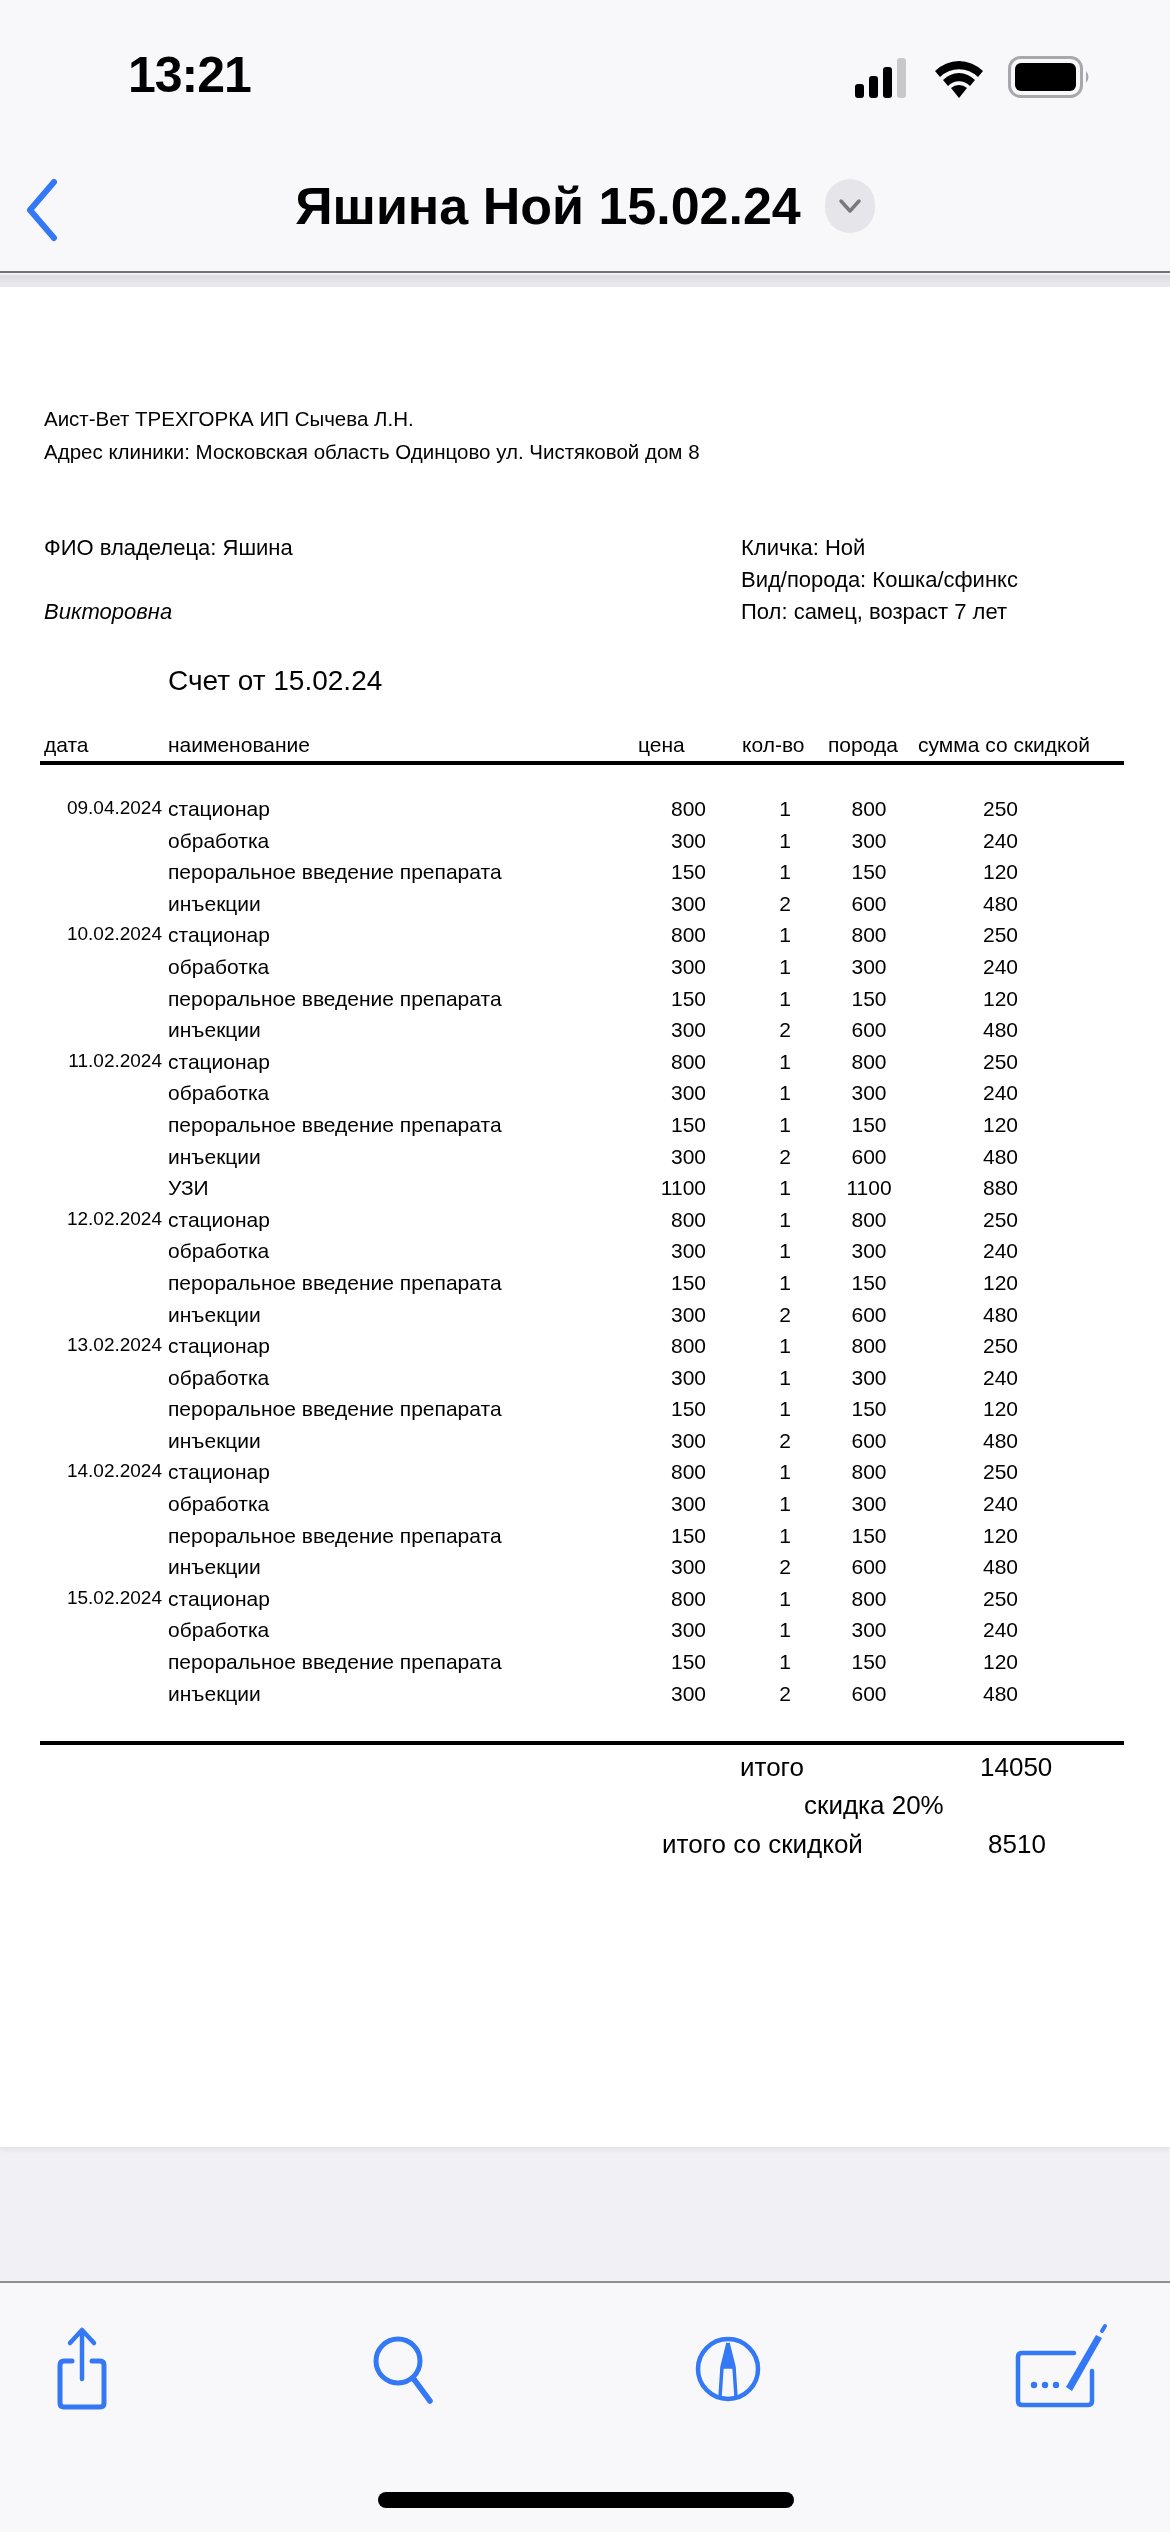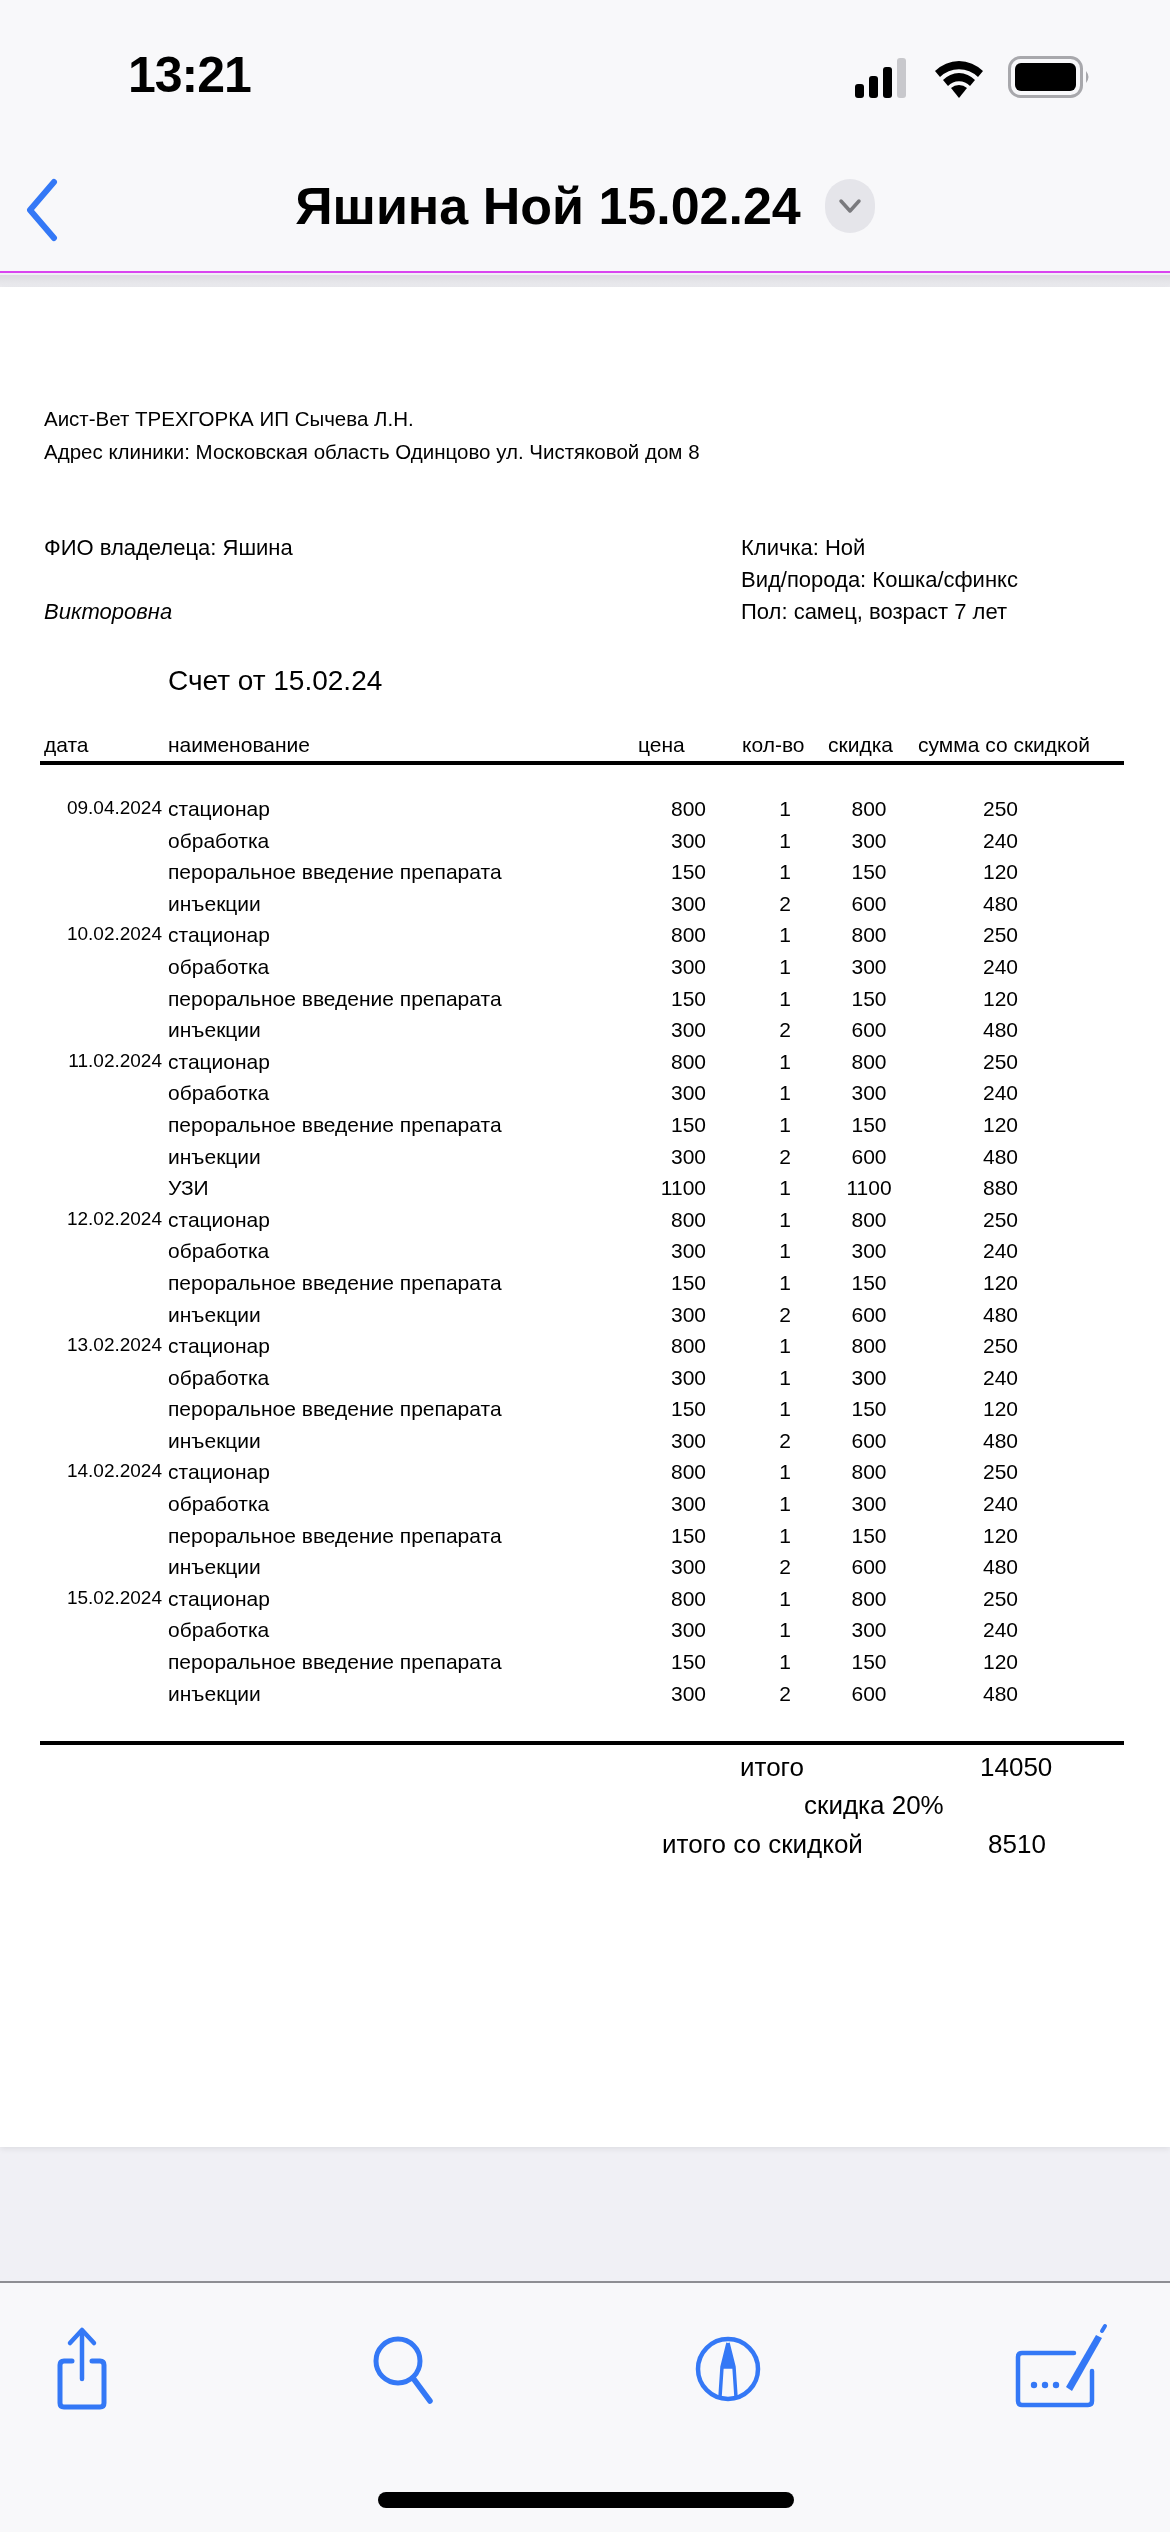--- a/index.html
+++ b/index.html
@@ -7,21 +7,21 @@
   body { position: relative; font-family: "Liberation Sans", sans-serif; color: #000; }
 
   
   .status-bar { position: absolute; left: 0; top: 0; width: 1170px; height: 150px; background: #f8f8fa; }
   .time { position: absolute; left: 128px; top: 46px; font-size: 50px; font-weight: 700; letter-spacing: -1px; font-family: "Liberation Sans", sans-serif; }
   .signal { position: absolute; left: 855px; top: 58px; width: 54px; height: 40px; }
   .wifi { position: absolute; left: 933px; top: 56px; width: 52px; height: 42px; }
   .battery { position: absolute; left: 1008px; top: 56px; width: 84px; height: 42px; }
 
   
-  .nav-bar { position: absolute; left: 0; top: 150px; width: 1170px; height: 123px; background: #f8f8fa; border-bottom: 2px solid #d946ef; }
+  .nav-bar { position: absolute; left: 0; top: 150px; width: 1170px; height: 123px; background: #f8f8fa; border-bottom: 2px solid #737373; }
   .back-btn { position: absolute; left: 22px; top: 28px; width: 46px; height: 64px; cursor: pointer; }
   .nav-title { position: absolute; left: 0; width: 1170px; top: 26px; text-align: center; font-size: 52px; font-weight: 700; }
   .nav-title-inner { display: inline-flex; align-items: center; gap: 24px; }
   .title-menu { width: 50px; height: 54px; border-radius: 27px; background: #e5e5ea; display: inline-flex; align-items: center; justify-content: center; cursor: pointer; }
   .shadow-band { position: absolute; left: 0; top: 275px; width: 1170px; height: 12px; background: linear-gradient(#dcdce0, #ececf0); }
 
   
   .page { position: absolute; left: 0; top: 287px; width: 1170px; height: 1860px; background: #fff; box-shadow: 0 2px 6px rgba(0,0,0,0.08); }
   .doc { font-family: "Liberation Sans", sans-serif; font-size: 20.5px; position: absolute; white-space: nowrap; }
   .t { position: absolute; white-space: nowrap; }
@@ -115,21 +115,21 @@
   <span class="doc t info pet-name">Кличка: Ной</span>
   <span class="doc t info pet-breed">Вид/порода: Кошка/сфинкс</span>
   <span class="doc t info pet-sex">Пол: самец, возраст  7 лет</span>
 
   <span class="doc t invoice-title">Счет от 15.02.24</span>
 
   <span class="doc t th" style="left:44px">дата</span>
   <span class="doc t th" style="left:168px">наименование</span>
   <span class="doc t th" style="left:638px">цена</span>
   <span class="doc t th" style="left:742px">кол-во</span>
-  <span class="doc t th" style="left:828px">скидка</span>
+  <span class="doc t th" style="left:828px">порода</span>
   <span class="doc t th" style="left:918px">сумма со скидкой</span>
   <div class="header-rule"></div>
 
   <div class="rows doc" id="rows">
       <div class="row">
         <span class="c c-date">09.04.2024</span>
         <span class="c c-name">стационар</span>
         <span class="c c-price">800</span>
         <span class="c c-qty">1</span>
         <span class="c c-sum">800</span>

